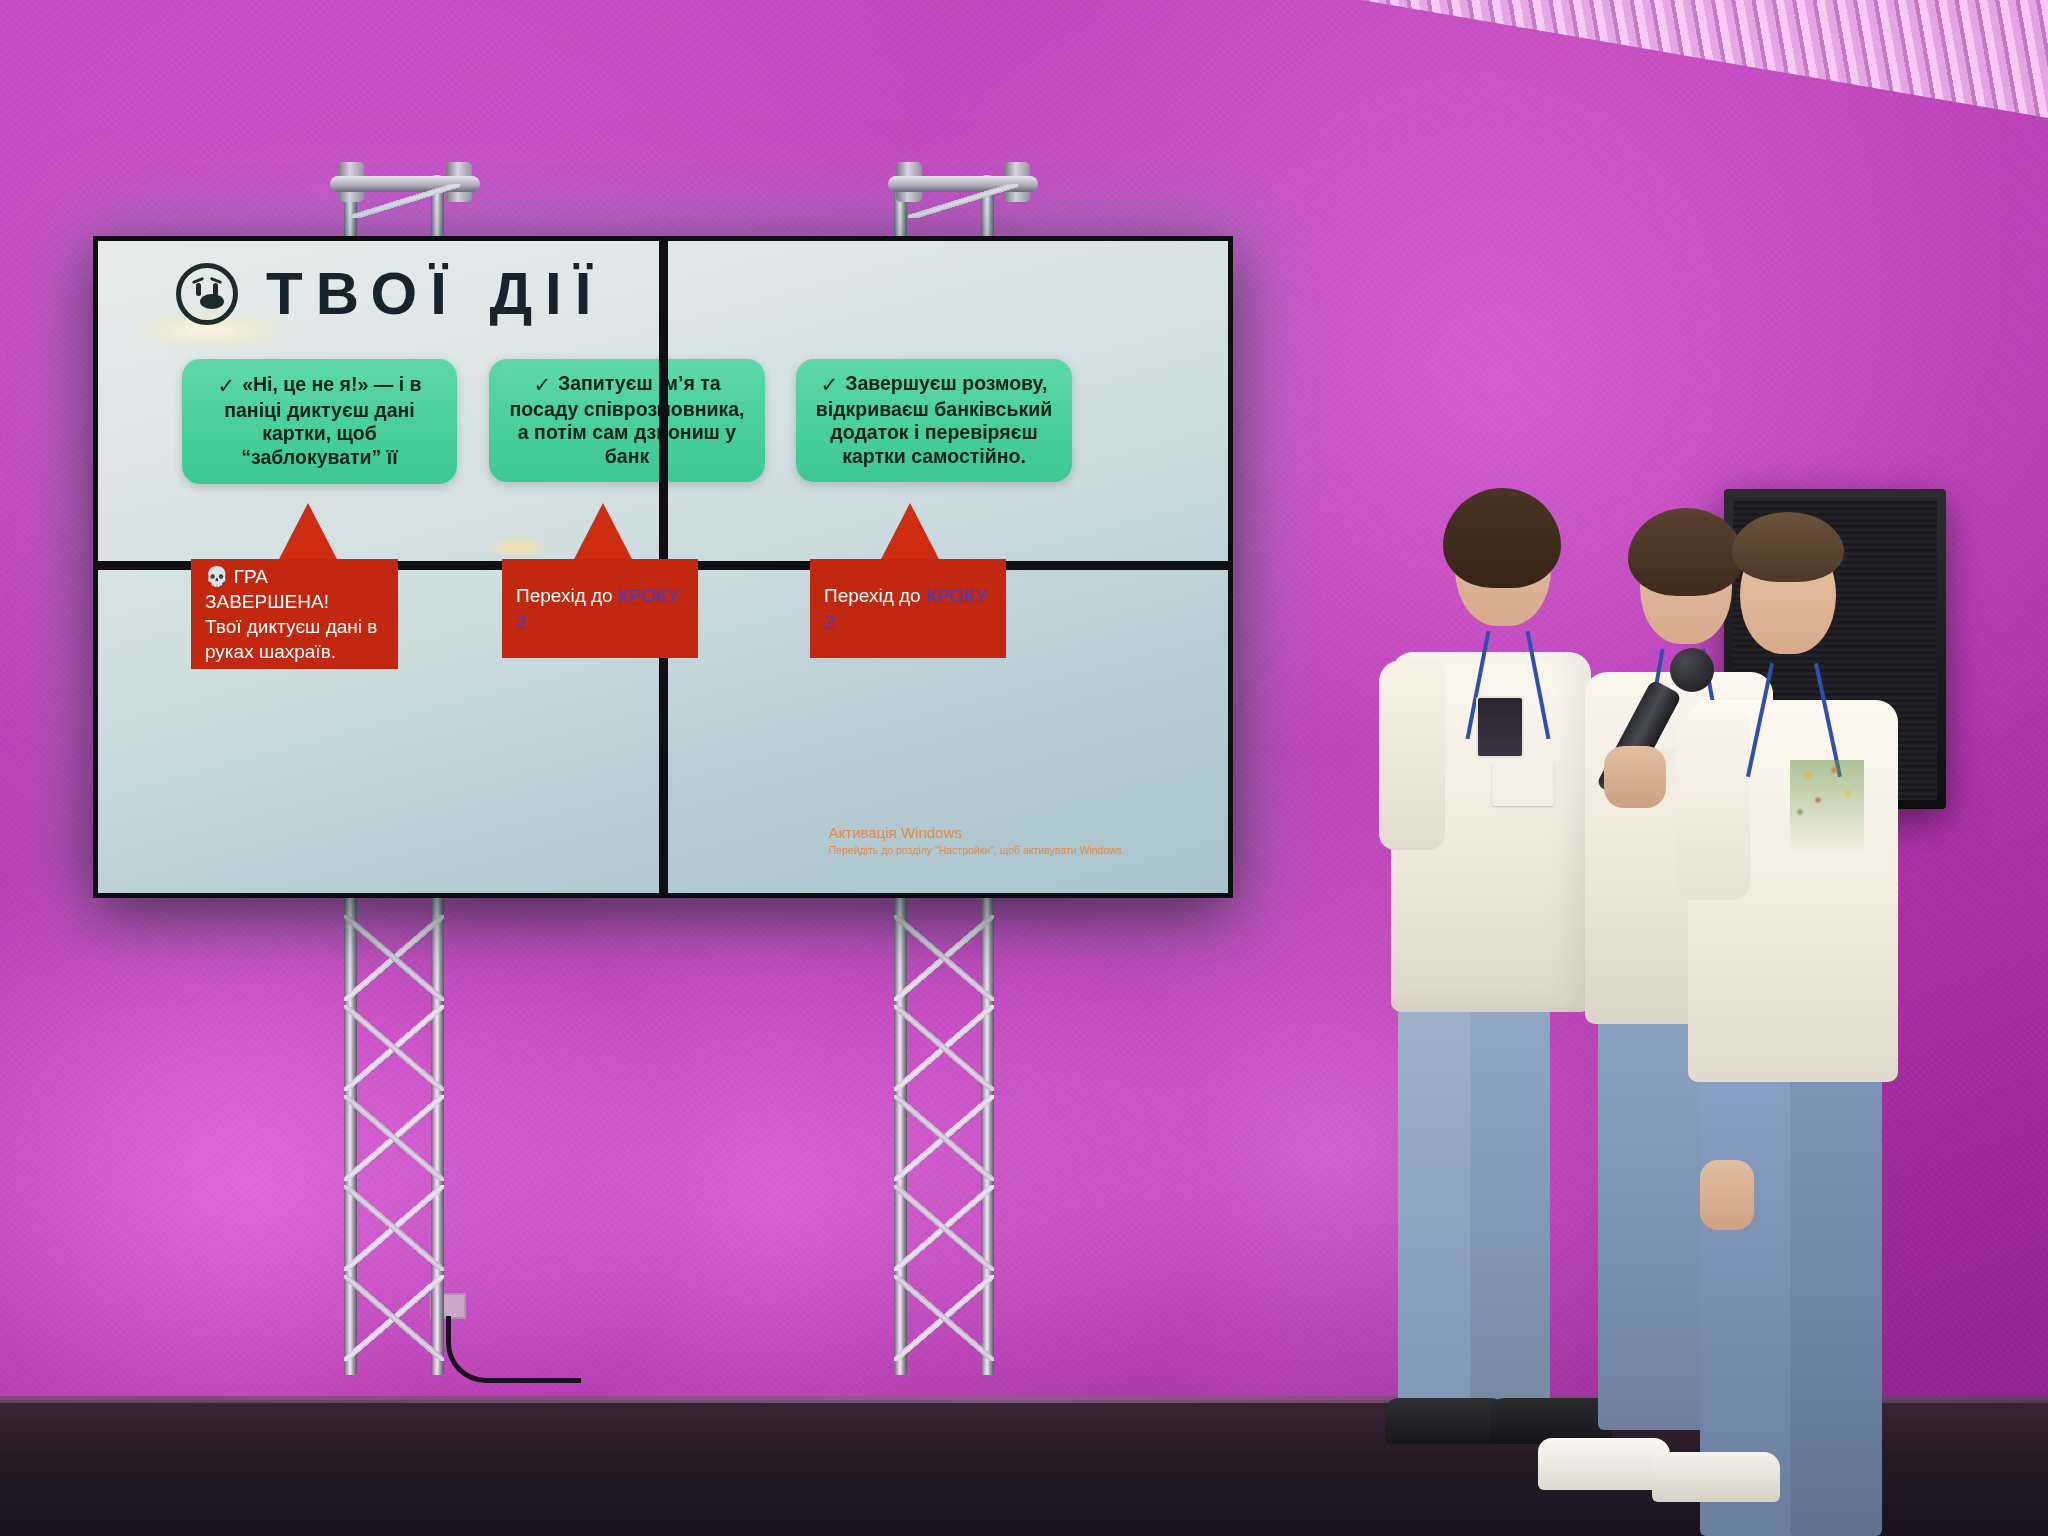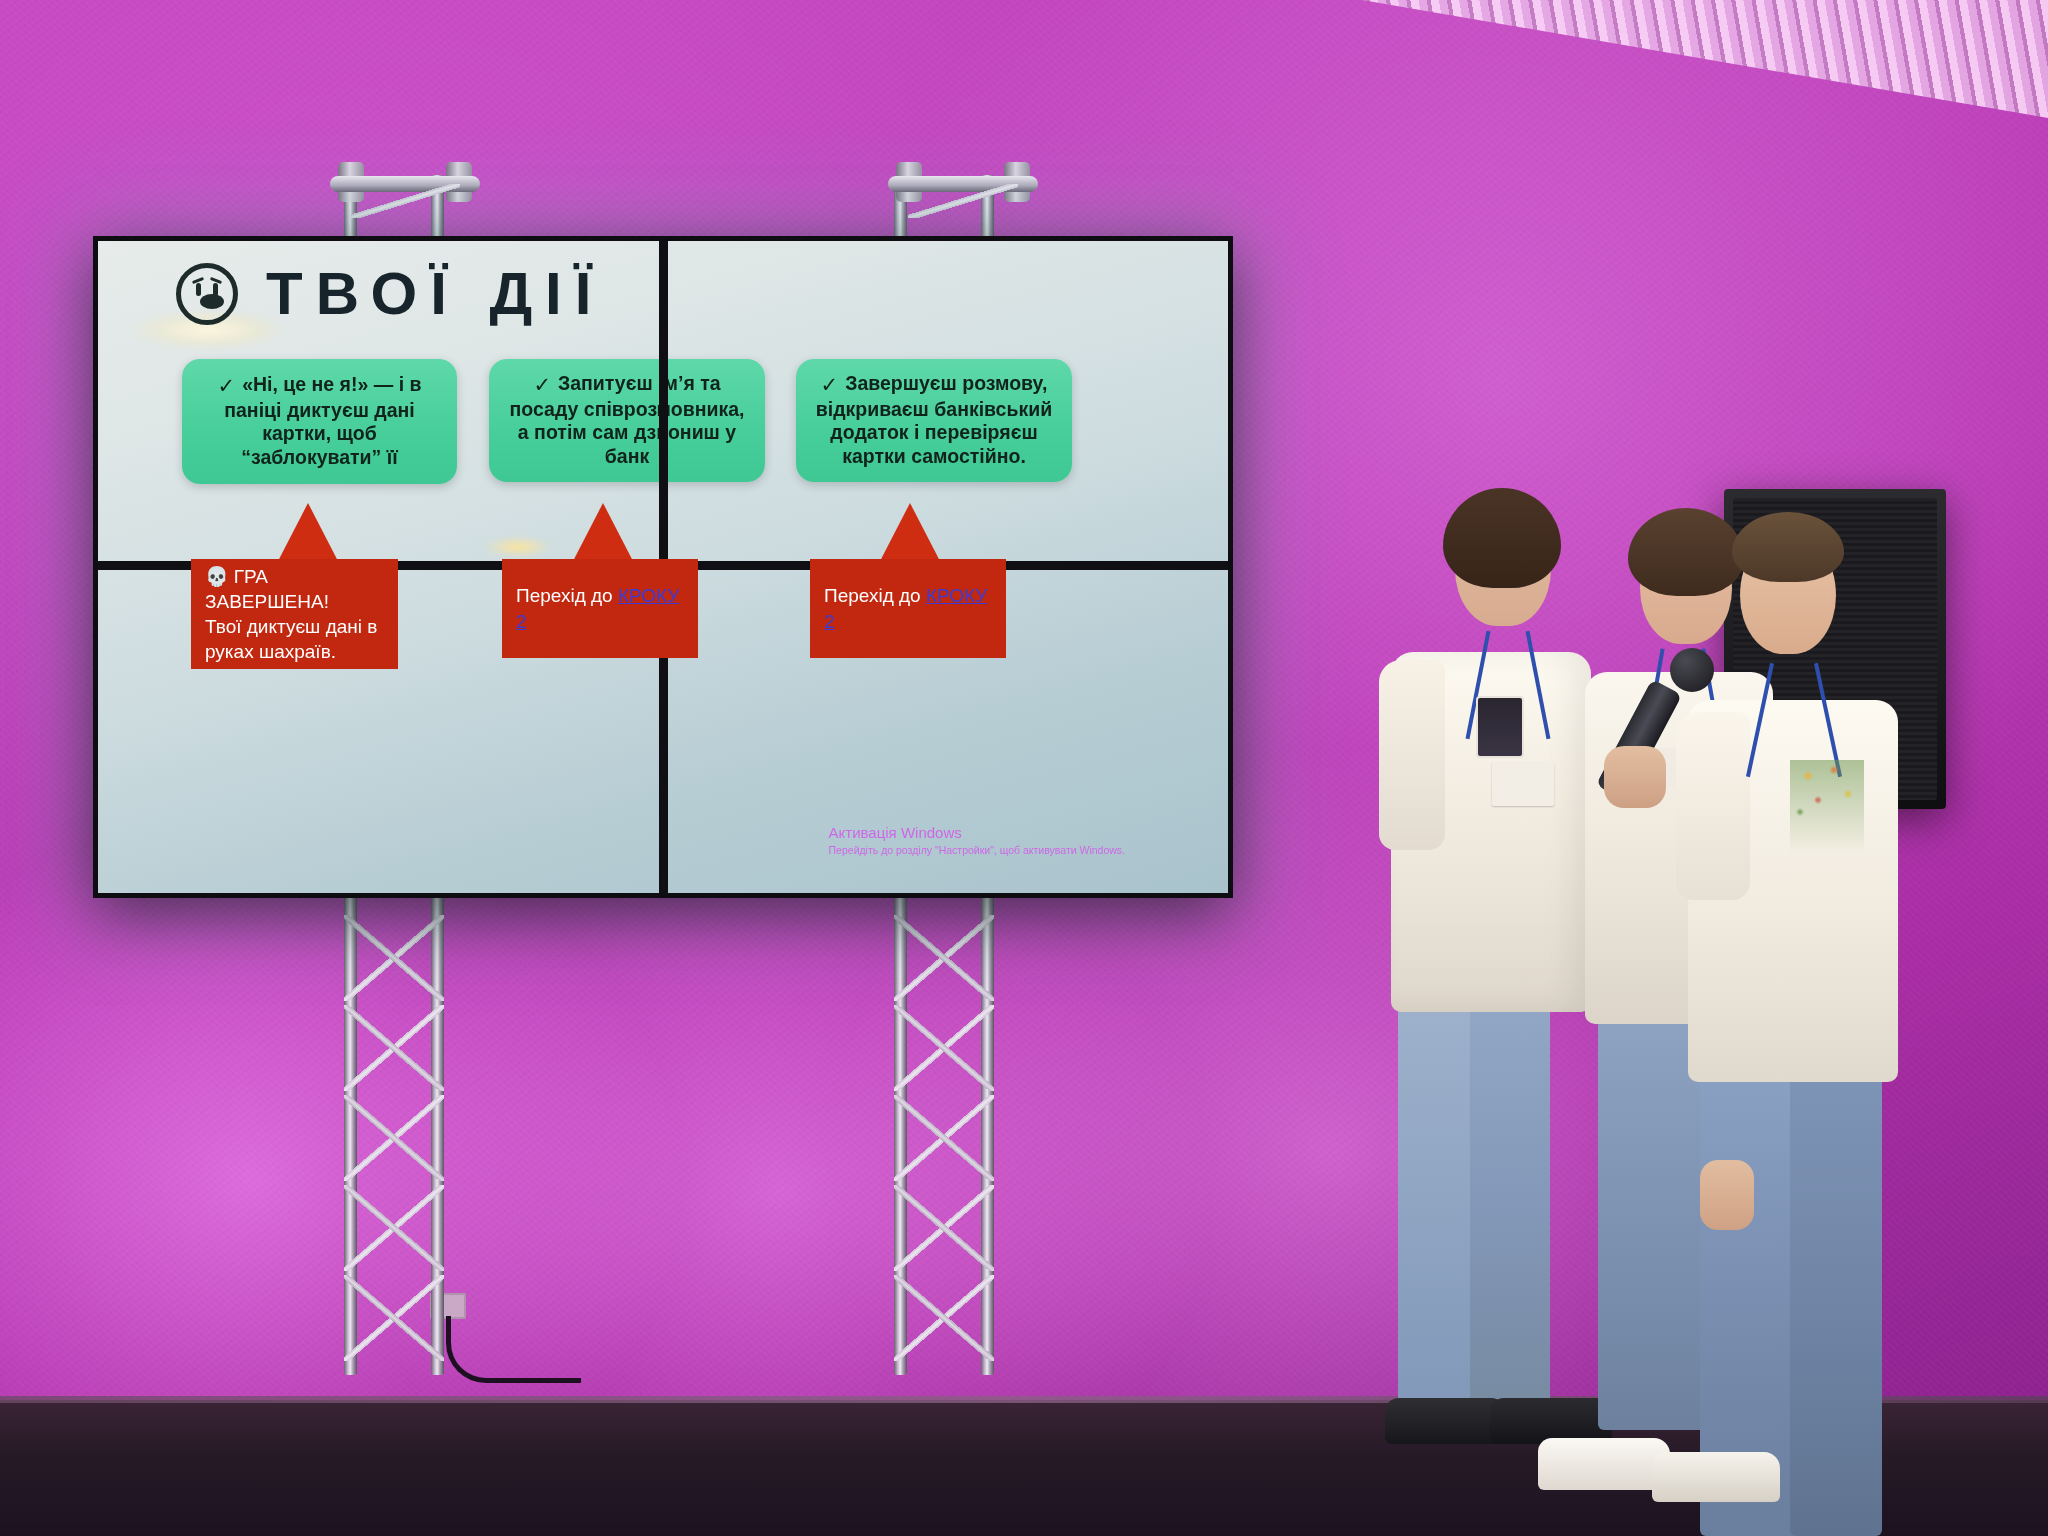--- a/index.html
+++ b/index.html
@@ -95,21 +95,21 @@
 
   .rbox{position:absolute;background:#c1280f;display:flex;align-items:center;justify-content:flex-start;padding:10px 14px;box-sizing:border-box;}
   .rbox p{margin:0;color:#fff;font-size:19px;line-height:1.32;}
   .r1{left:93px;top:318px;width:207px;height:110px;justify-content:flex-start;text-align:left;}
   .r2{left:404px;top:318px;width:196px;height:99px;}
   .r3{left:712px;top:318px;width:196px;height:99px;}
   .skull{font-size:19px;margin-right:5px;}
   .lnk{color:#3b3bd6;text-decoration:underline;}
   .r1 p{text-align:left;}
 
-  .win-wm{position:absolute;right:103px;bottom:36px;text-align:left;color:#d946ef;opacity:.75;}
+  .win-wm{position:absolute;right:103px;bottom:36px;text-align:left;color:#f97316;opacity:.75;}
   .win-wm .w1{font-size:15px;line-height:1.2;}
   .win-wm .w2{font-size:10.5px;line-height:1.2;margin-top:2px;}
 
   
   .speaker{position:absolute;left:1724px;top:489px;width:222px;height:320px;background:linear-gradient(180deg,#2b2b30,#18181c 70%,#0f0f12);border-radius:4px;box-shadow:0 12px 40px rgba(0,0,0,.5);}
   .speaker .grill{position:absolute;inset:9px;background:repeating-linear-gradient(180deg,#232327 0 3px,#1a1a1e 3px 6px);border-radius:3px;}
 
   
   .person{position:absolute;}
   .hair{position:absolute;border-radius:50% 50% 42% 42%/58% 58% 42% 42%;}

